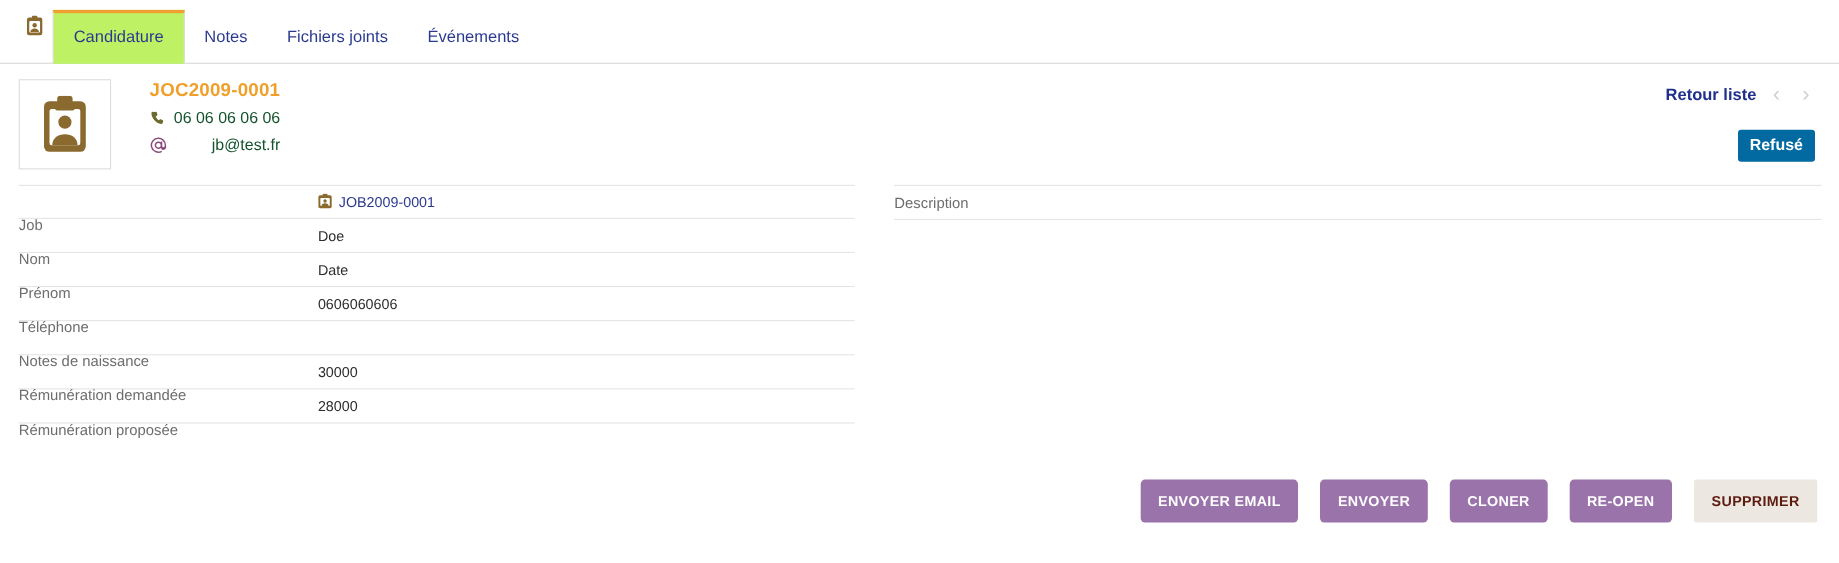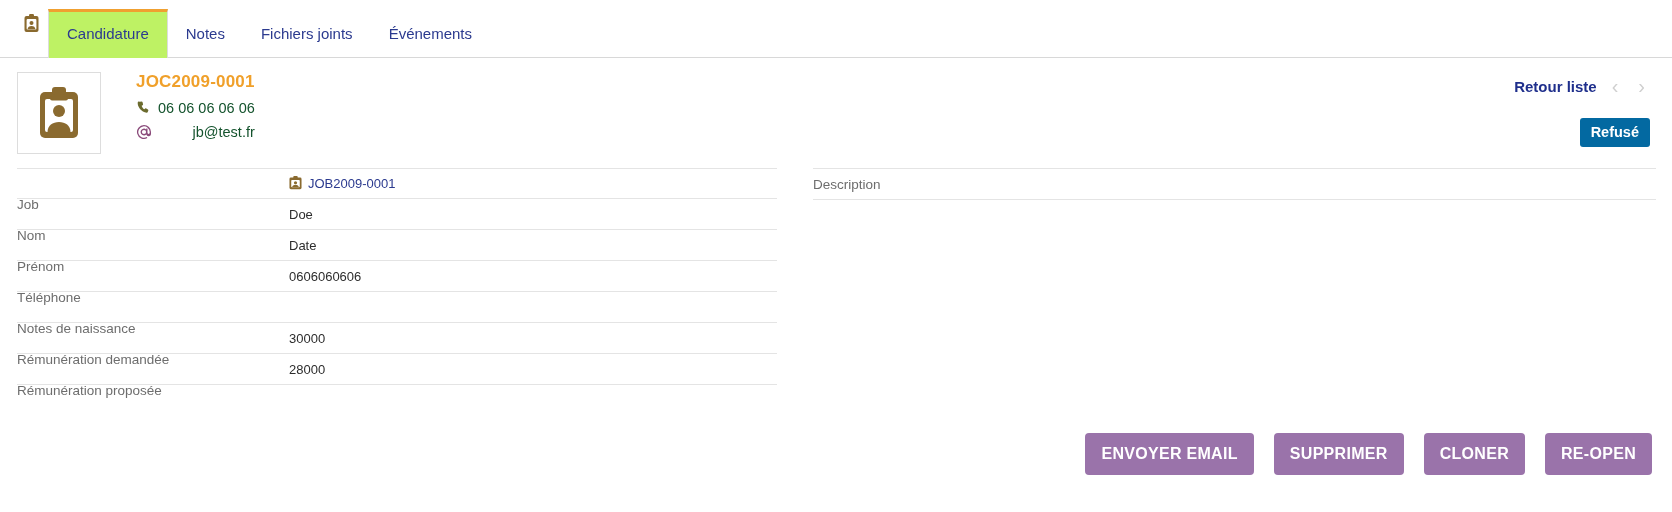--- a/index.html
+++ b/index.html
@@ -183,21 +183,21 @@
     position: absolute;
     right: 20px;
     bottom: 37px;
     display: flex;
     gap: 20px;
   }
   .btn {
     border: none;
     border-radius: 4px;
     font-family: "Liberation Sans", sans-serif;
-    font-size: 16px;
+    font-size: 13px;
     font-weight: bold;
     letter-spacing: .3px;
     padding: 12px 16px;
     cursor: pointer;
     white-space: nowrap;
   }
   .btn-primary { background: #9a73aa; color: #ffffff; }
   .btn-danger  { background: #ece7e1; color: #5d1b10; border-radius: 2px; }
 </style>
 </head>
@@ -330,18 +330,19 @@
     <div class="col-right">
       <div class="desc-block">
         <div class="desc-label">Description</div>
         <div class="desc-area"></div>
       </div>
     </div>
   </div>
 
   <div class="actions">
     <button class="btn btn-primary">ENVOYER EMAIL</button>
-    <button class="btn btn-primary">SUPPRIMER</button>
+    <button class="btn btn-primary">ENVOYER</button>
     <button class="btn btn-primary">CLONER</button>
     <button class="btn btn-primary">RE-OPEN</button>
+    <button class="btn btn-danger">SUPPRIMER</button>
   </div>
 
 </div>
 
 </body></html>

